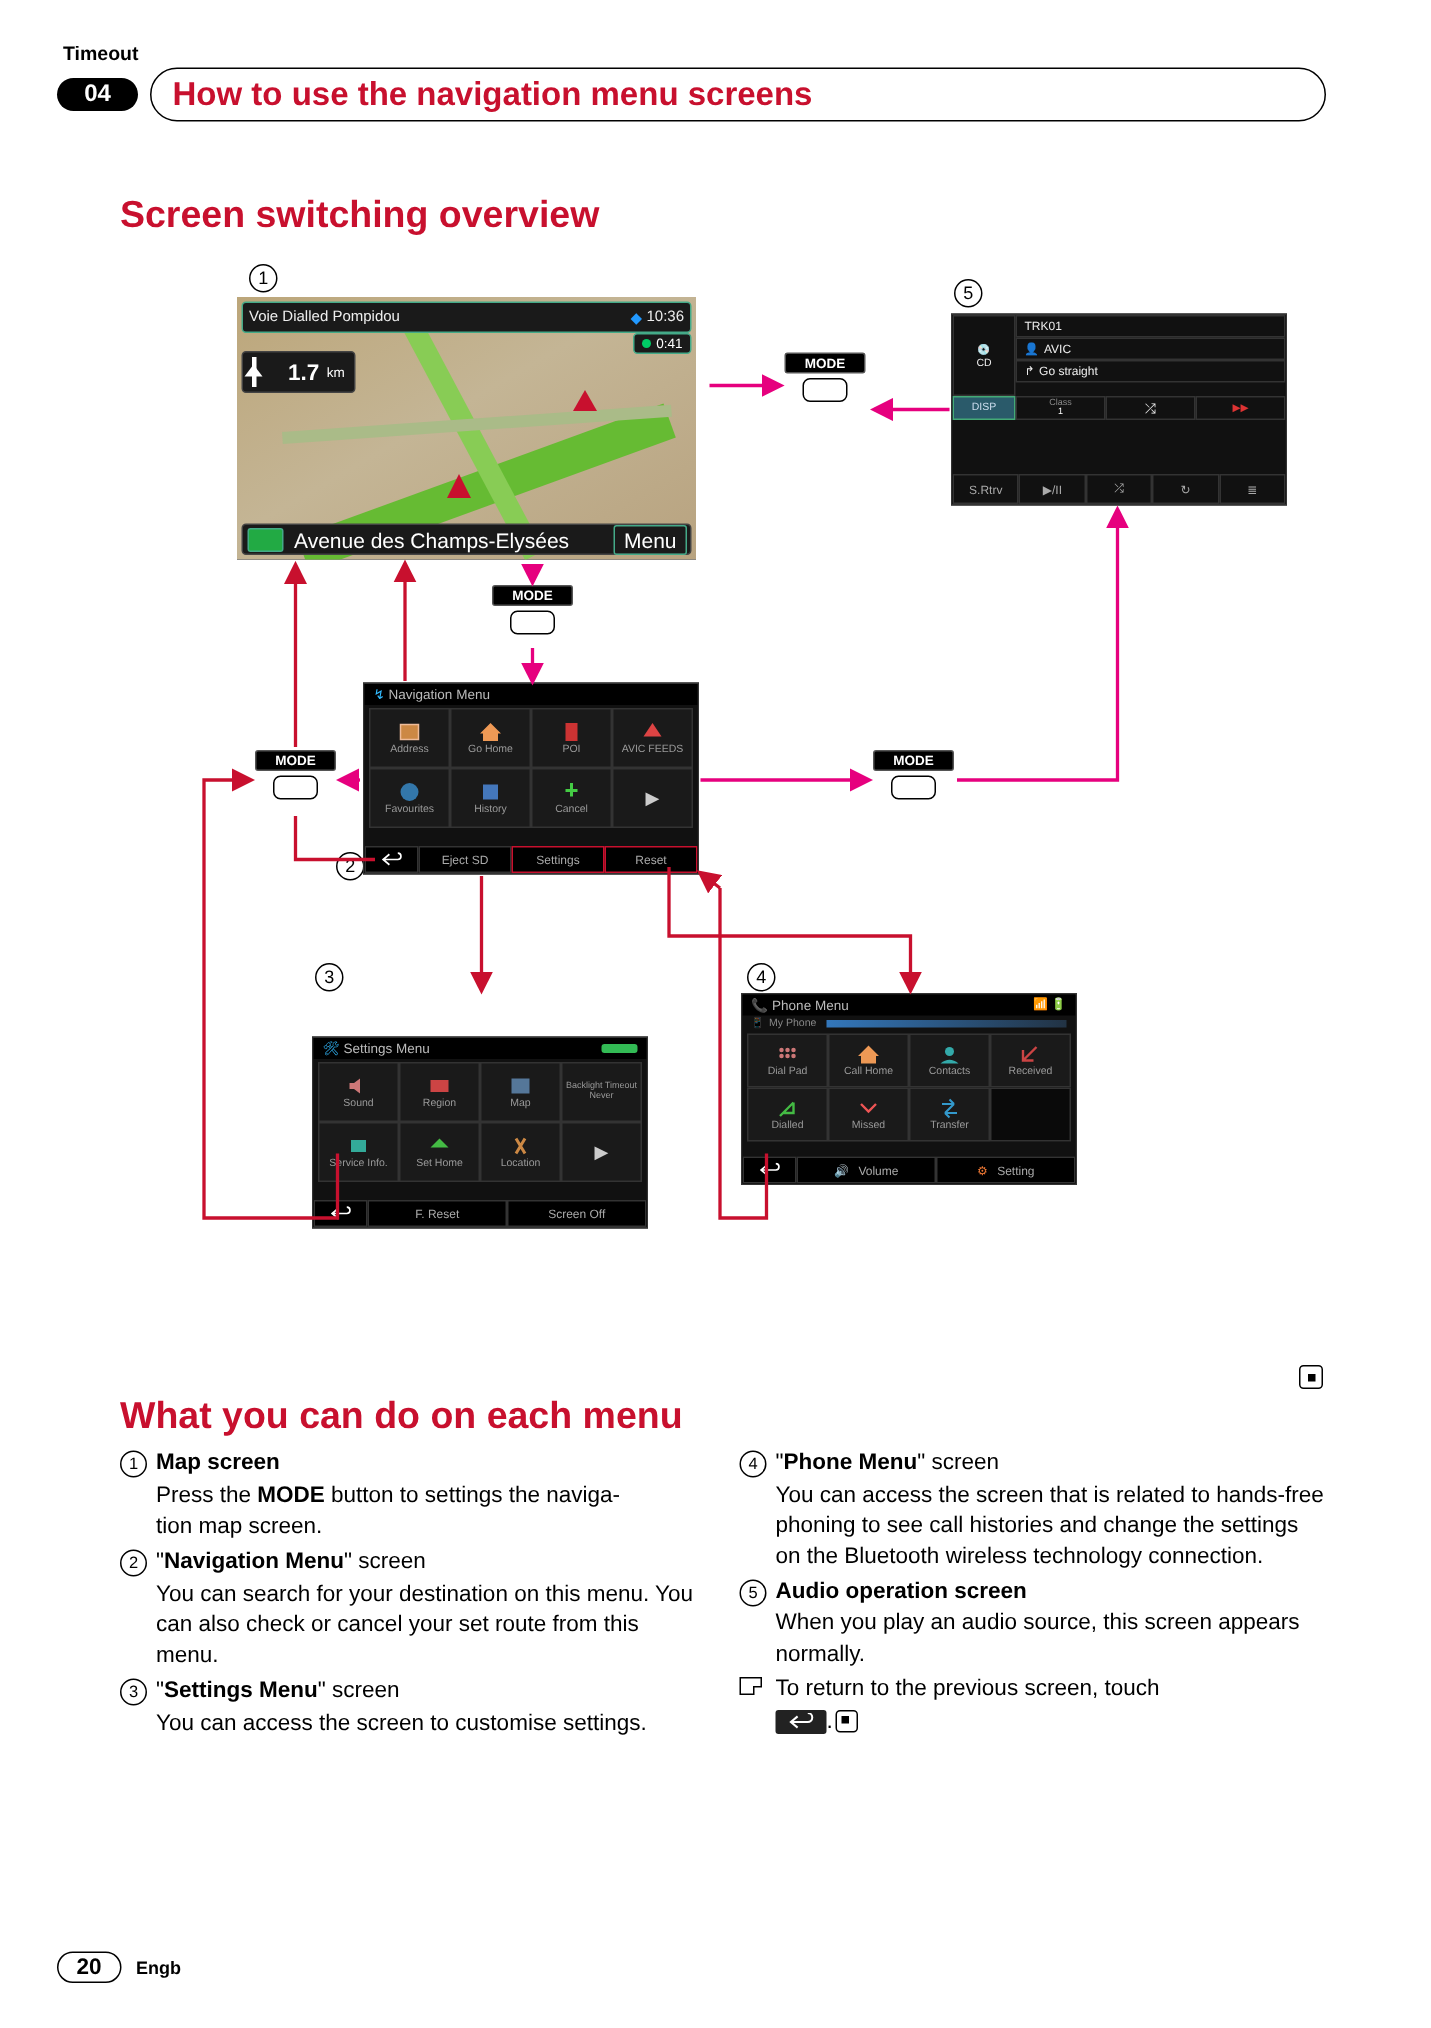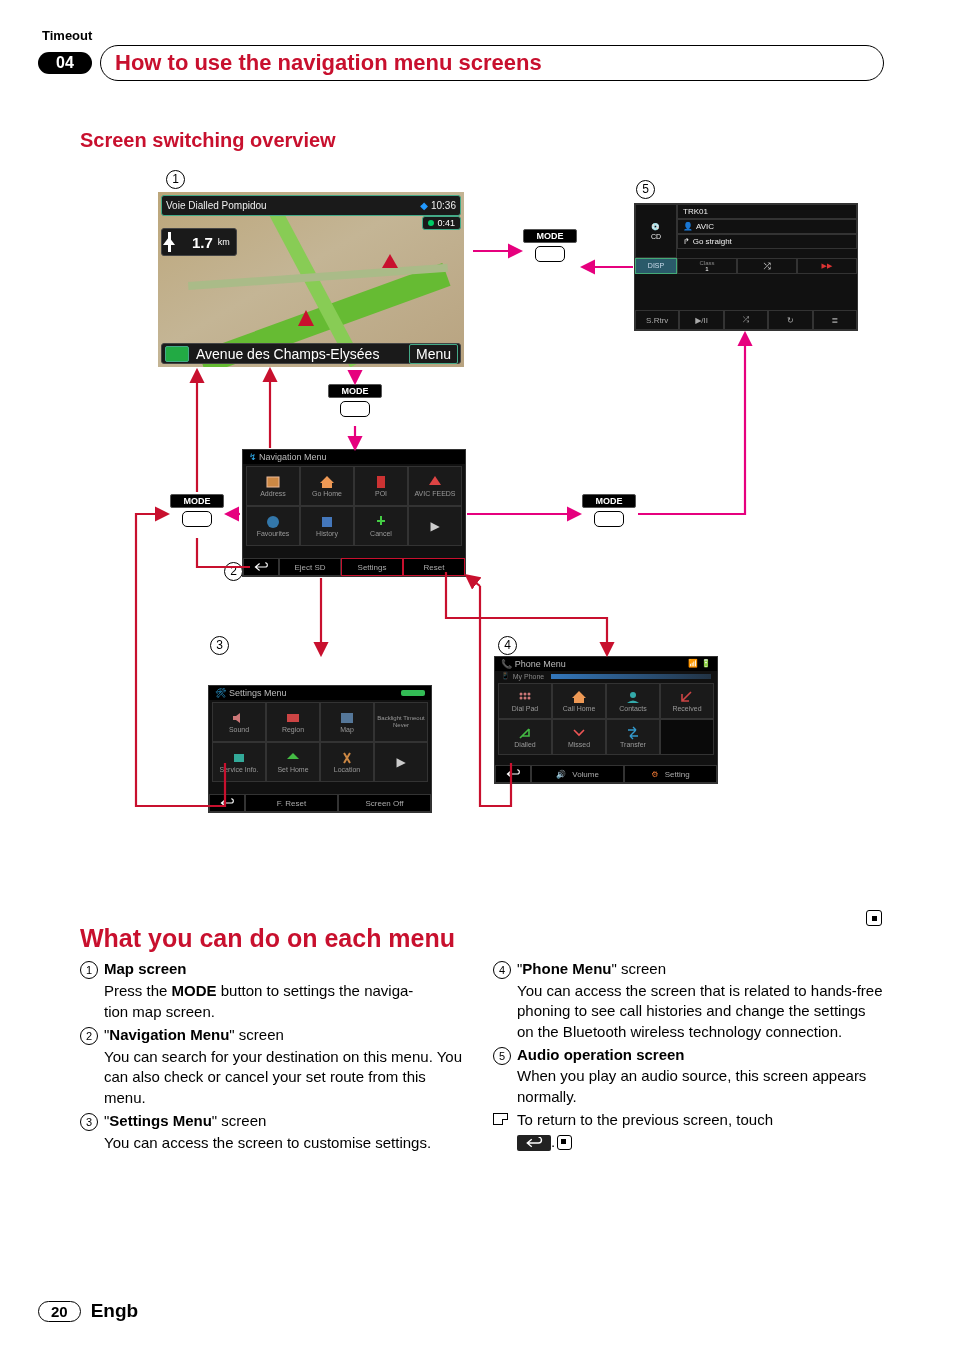--- a/index.html
+++ b/index.html
@@ -7,21 +7,21 @@
     --pink:#e6007e;
     --text:#000;
   }
   html,body{margin:0;padding:0;background:#fff;font-family:"Helvetica Neue",Arial,sans-serif;color:var(--text);}
   .page{width:954px;height:1352px;position:relative;box-sizing:border-box;padding:28px 70px 0 38px;}
   .chapter-label{font-size:13px;font-weight:700;margin-left:4px;}
   .header-row{display:flex;align-items:center;margin-top:2px;}
   .chapter-badge{background:#000;color:#fff;font-weight:700;font-size:16px;border-radius:14px;padding:2px 12px;min-width:30px;text-align:center;}
   .chapter-title-wrap{flex:1;border:1px solid #000;border-radius:20px;margin-left:8px;padding:4px 14px;}
   .chapter-title{font-size:22px;font-weight:800;color:var(--accent);}
-  .section-title{font-size:20px;font-weight:800;color:var(--accent);margin:48px 0 14px 42px;}
+  .section-title{font-size:25px;font-weight:800;color:var(--accent);margin:48px 0 14px 42px;}
 
   
   .diagram{position:relative;margin-left:42px;width:810px;height:660px;}
   .screen{position:absolute;border:1px solid #333;background:#000;box-sizing:border-box;overflow:hidden;font-size:9px;color:#eee;}
   .circled{position:absolute;font-size:14px;font-family:Arial;}
   .circled::before{content:attr(data-num);display:inline-block;width:17px;height:17px;border:1px solid #000;border-radius:50%;text-align:center;line-height:17px;font-size:12px;}
 
   .mode-btn{position:absolute;width:54px;height:40px;}
   .mode-btn .mode-label{background:#000;color:#fff;font-size:9px;font-weight:700;text-align:center;padding:1px 0;border:1px solid #555;border-radius:2px;}
   .mode-btn .mode-key{margin:3px auto 0;width:28px;height:14px;border:1.5px solid #000;border-radius:5px;}
@@ -73,21 +73,21 @@
   .note-mark{flex:0 0 24px;}
   .note-mark span{display:inline-block;width:13px;height:10px;border:1.5px solid #000;position:relative;}
   .note-mark span::after{content:"";position:absolute;right:-1px;bottom:-1px;width:5px;height:5px;background:#fff;border-top:1px solid #000;border-left:1px solid #000;}
   .back-chip{display:inline-block;vertical-align:middle;background:#222;padding:2px 8px;border-radius:2px;}
   .back-chip svg{width:18px;height:12px;display:block;}
   .inl-end{display:inline-block;vertical-align:middle;width:13px;height:13px;border:1.5px solid #000;border-radius:3px;position:relative;margin-left:2px;}
   .inl-end::after{content:"";position:absolute;left:3px;top:3px;width:5px;height:5px;background:#000;}
 
   .footer{position:absolute;left:38px;bottom:30px;display:flex;align-items:center;gap:10px;}
   .page-num{border:1.2px solid #000;border-radius:14px;padding:1px 12px;font-weight:700;font-size:15px;}
-  .lang{font-weight:700;font-size:19px;}
+  .lang{font-weight:700;font-size:12px;}
 </style>
 </head>
 <body>
 
 <div class="page">
   <div class="chapter-label">Timeout</div>
   <div class="header-row">
     <div class="chapter-badge">04</div>
     <div class="chapter-title-wrap">
       <span class="chapter-title">How to use the navigation menu screens</span>

